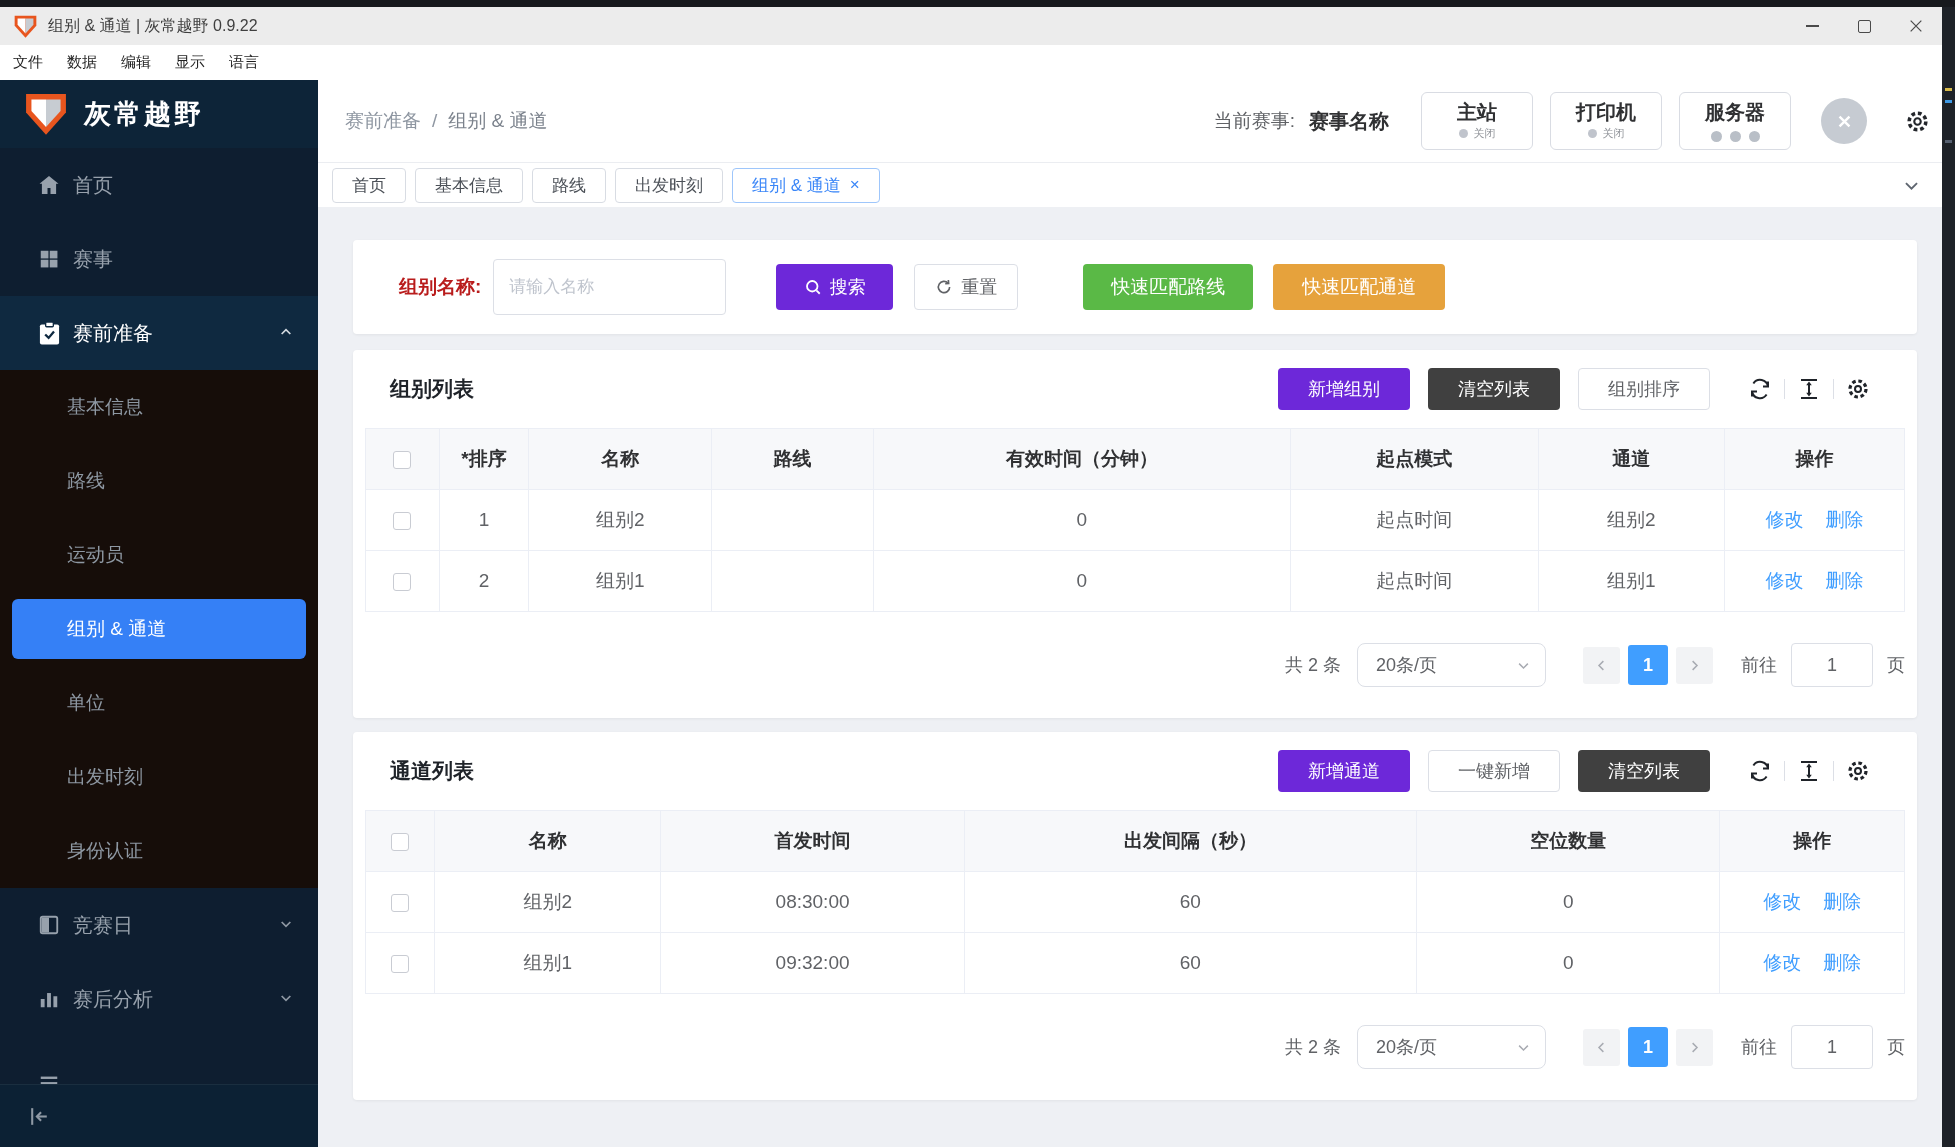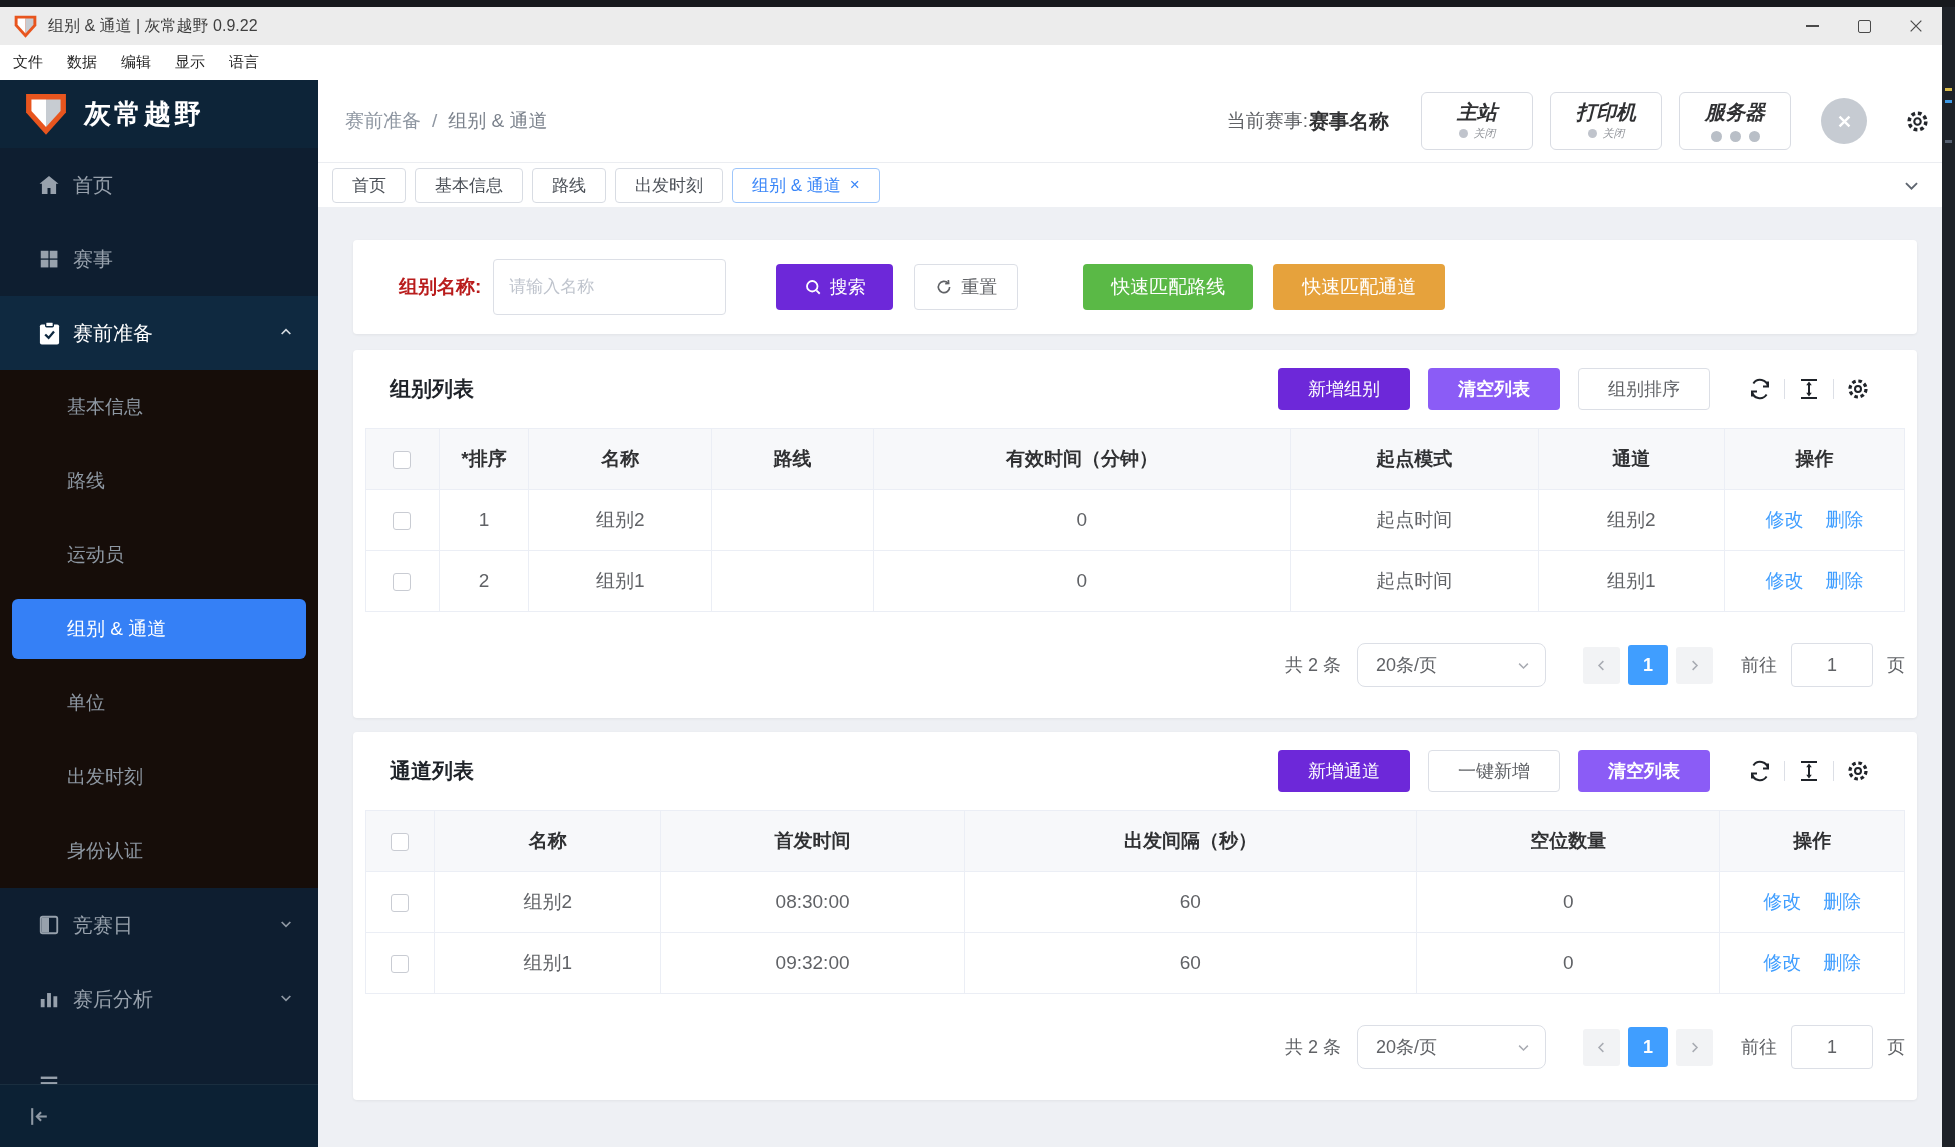--- a/index.html
+++ b/index.html
@@ -43,25 +43,25 @@
   .sub-item.selected::before{content:"";position:absolute;left:12px;right:12px;top:7px;bottom:7px;background:#3580f6;border-radius:6px;}
   .sub-item span{position:relative;}
   .nav-item.partial{align-items:flex-start;padding-top:36px;}
   .collapse-bar{position:absolute;left:0;right:0;bottom:0;height:63px;background:#0c2134;display:flex;align-items:center;padding-left:27px;border-top:1px solid rgba(255,255,255,.06);z-index:5;}
 
   
   .main{flex:1;display:flex;flex-direction:column;min-width:0;background:#eef0f4;}
   .page-header{height:82px;background:#fff;display:flex;align-items:center;padding:0 9px 0 27px;flex:none;}
   .breadcrumb{font-size:19px;color:#8e96a1;display:flex;gap:11px;align-items:center;}
   .breadcrumb .cur{color:#7b828c;}
-  .cur-event{margin-left:auto;display:flex;align-items:center;gap:1px;margin-right:32px;}
+  .cur-event{margin-left:auto;display:flex;align-items:center;gap:14px;margin-right:32px;}
   .cur-event .lbl{font-size:19px;color:#606266;}
   .cur-event .val{font-size:20px;font-weight:bold;color:#303133;}
   .status-cards{display:flex;gap:17px;}
-  .status-card{width:112px;height:58px;border:1px solid #d9dce3;border-radius:6px;background:#fff;display:flex;flex-direction:column;align-items:center;justify-content:center;cursor:pointer;font-style:italic;}
+  .status-card{width:112px;height:58px;border:1px solid #d9dce3;border-radius:6px;background:#fff;display:flex;flex-direction:column;align-items:center;justify-content:center;cursor:pointer;}
   .status-card .t{font-size:20px;font-weight:bold;color:#303133;line-height:1.1;}
   .status-row{display:flex;align-items:center;gap:6px;margin-top:3px;}
   .dot{width:9px;height:9px;border-radius:50%;background:#c0c4cc;flex:none;}
   .status-row .s{font-size:11px;color:#909399;}
   .dots3{display:flex;gap:8px;margin-top:8px;}
   .dots3 .dot{width:11px;height:11px;background:#b9bfc7;}
   .avatar{width:46px;height:46px;border-radius:50%;background:#c6cbd2;display:flex;align-items:center;justify-content:center;margin-left:30px;flex:none;cursor:pointer;}
   .header-gear{margin-left:38px;margin-right:3px;cursor:pointer;display:flex;}
 
   .tab-bar{height:45px;background:#fff;border-top:1px solid #ebedf1;display:flex;align-items:center;padding-left:14px;gap:9px;flex:none;position:relative;}
@@ -73,21 +73,21 @@
   .card{background:#fff;border-radius:4px;box-shadow:0 1px 3px rgba(0,0,0,.06);}
 
   
   .search-card{height:94px;display:flex;align-items:center;padding-left:46px;}
   .search-label{font-size:19px;font-weight:bold;color:#b91c1c;white-space:nowrap;}
   .search-input{width:233px;height:56px;border:1px solid #dcdfe6;border-radius:4px;margin-left:12px;padding:0 15px;font-size:17px;color:#333;font-family:inherit;outline:none;}
   .search-input::placeholder{color:#bfc4cd;}
   .btn{border:none;border-radius:4px;display:inline-flex;align-items:center;justify-content:center;gap:8px;font-size:18px;cursor:pointer;font-family:inherit;white-space:nowrap;}
   .btn-blue{background:#6d28d9;color:#fff;}
   .btn-plain{background:#fff;border:1px solid #dcdfe6;color:#606266;}
-  .btn-gray{background:#8b5cf6;color:#fff;font-weight:bold;}
+  .btn-gray{background:#404040;color:#fff;}
   .btn-green{background:#5ab946;color:#fff;}
   .btn-orange{background:#e6a23c;color:#fff;}
   .search-card .btn{height:46px;}
   .btn-search{width:117px;margin-left:50px;}
   .btn-reset{width:104px;margin-left:21px;}
   .btn-match-route{width:170px;margin-left:65px;font-size:19px;}
   .btn-match-channel{width:172px;margin-left:20px;font-size:19px;}
 
   
   .panel{margin-top:16px;height:368px;display:flex;flex-direction:column;}

